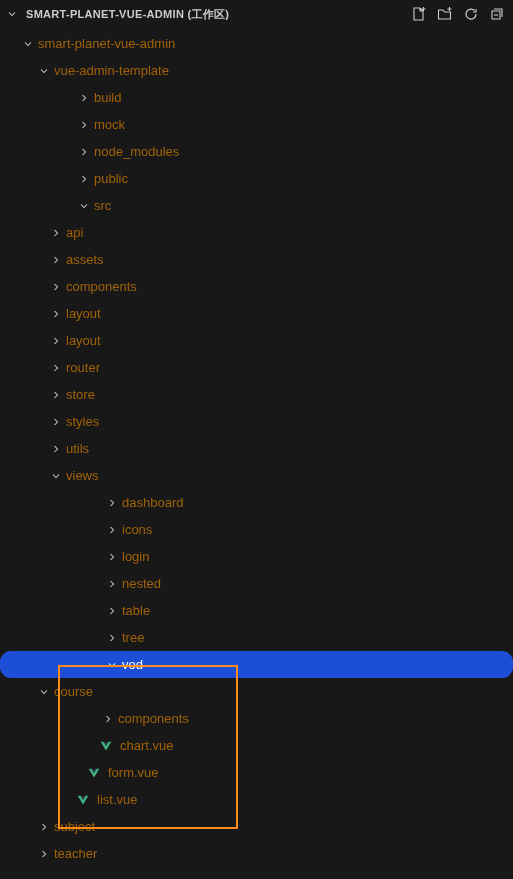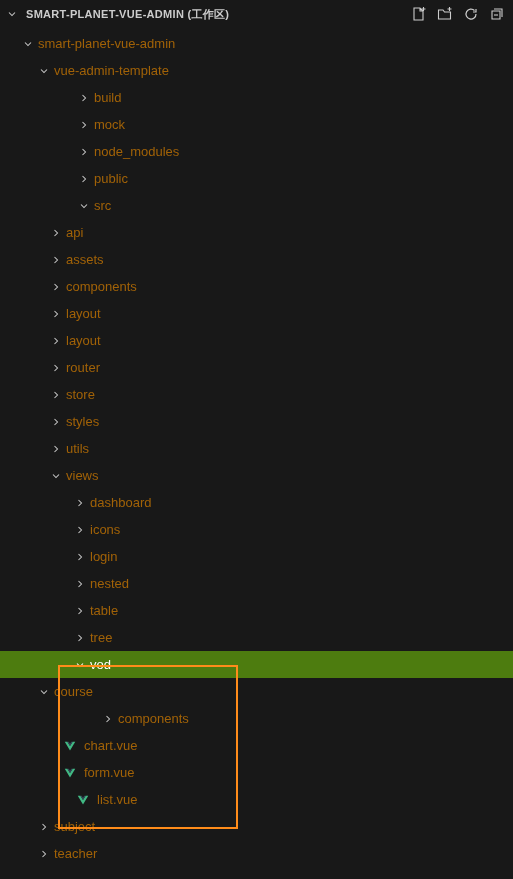--- a/index.html
+++ b/index.html
@@ -41,21 +41,21 @@
     .header-actions svg { width: 16px; height: 16px; display: block; }
     .tree { padding-top: 2px; }
     .row {
       display: flex;
       align-items: center;
       height: 27px;
       cursor: pointer;
       padding-right: 8px;
       white-space: nowrap;
     }
-    .row.selected { background: #4d7c0f; }
+    .row.selected { background: #1d4ed8; border-radius: 11px; }
     .chevron {
       width: 16px;
       height: 16px;
       display: flex;
       align-items: center;
       justify-content: center;
       flex-shrink: 0;
       margin-right: 2px;
     }
     .chevron svg { width: 12px; height: 12px; }
@@ -77,21 +77,21 @@
       pointer-events: none;
       left: 58px;
       top: 665px;
       width: 180px;
       height: 164px;
     }
     .d1 { padding-left: 20px; }
     .d2 { padding-left: 36px; }
     .d3 { padding-left: 76px; }
     .d4 { padding-left: 48px; }
-    .d5 { padding-left: 72px; }
+    .d5 { padding-left: 104px; }
     .d6 { padding-left: 36px; }
   </style>
 </head>
 <body>
 
 <div class="header">
   <div class="header-left">
     <span class="chevron">
       <svg viewBox="0 0 16 16">
           <path d="M4 6 L8 10 L12 6" stroke="#cccccc" stroke-width="1.4" fill="none"></path>
@@ -355,34 +355,34 @@
 
   <div class="row" style="padding-left:100px">
     <span class="chevron">
         <svg viewBox="0 0 16 16">
           <path d="M6 4 L10 8 L6 12" stroke="#cccccc" stroke-width="1.4" fill="none"></path>
         </svg>
       </span>
     <span class="label">components</span>
   </div>
 
-  <div class="row" style="padding-left:44px">
+  <div class="row" style="padding-left:80px">
     <span class="chevron none">
         <svg></svg>
       </span>
     <span class="file-icon">
         <svg viewBox="0 0 16 16">
           <path d="M2 3 L8 13 L14 3 L11 3 L8 8 L5 3 Z" fill="#41b883"></path>
           <path d="M5 3 L8 8 L11 3 L9.5 3 L8 5.5 L6.5 3 Z" fill="#35495e"></path>
         </svg>
       </span>
     <span class="label">chart.vue</span>
   </div>
 
-  <div class="row" style="padding-left:44px">
+  <div class="row" style="padding-left:68px">
     <span class="chevron none">
         <svg></svg>
       </span>
     <span class="file-icon">
         <svg viewBox="0 0 16 16">
           <path d="M2 3 L8 13 L14 3 L11 3 L8 8 L5 3 Z" fill="#41b883"></path>
           <path d="M5 3 L8 8 L11 3 L9.5 3 L8 5.5 L6.5 3 Z" fill="#35495e"></path>
         </svg>
       </span>
     <span class="label">form.vue</span>

